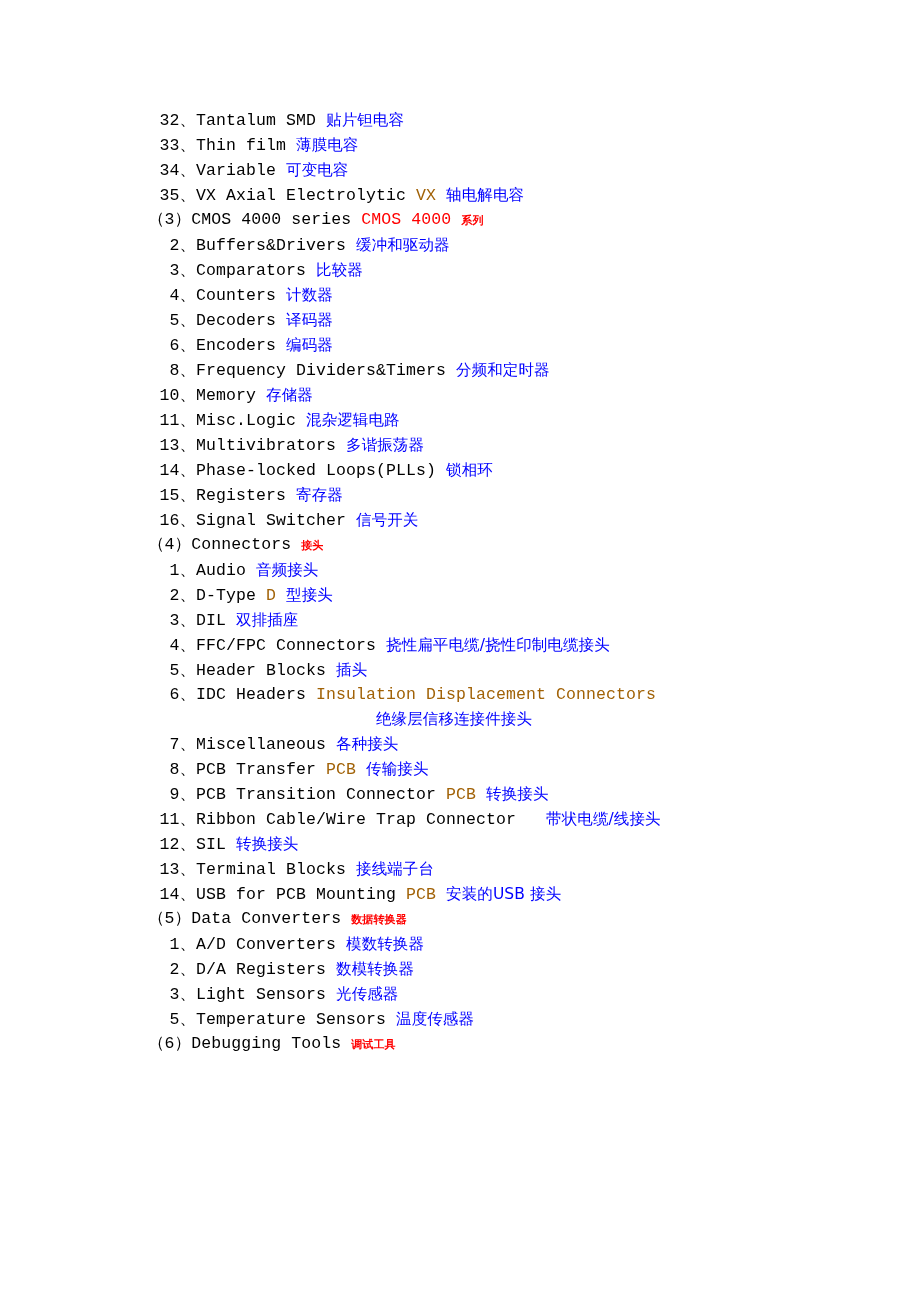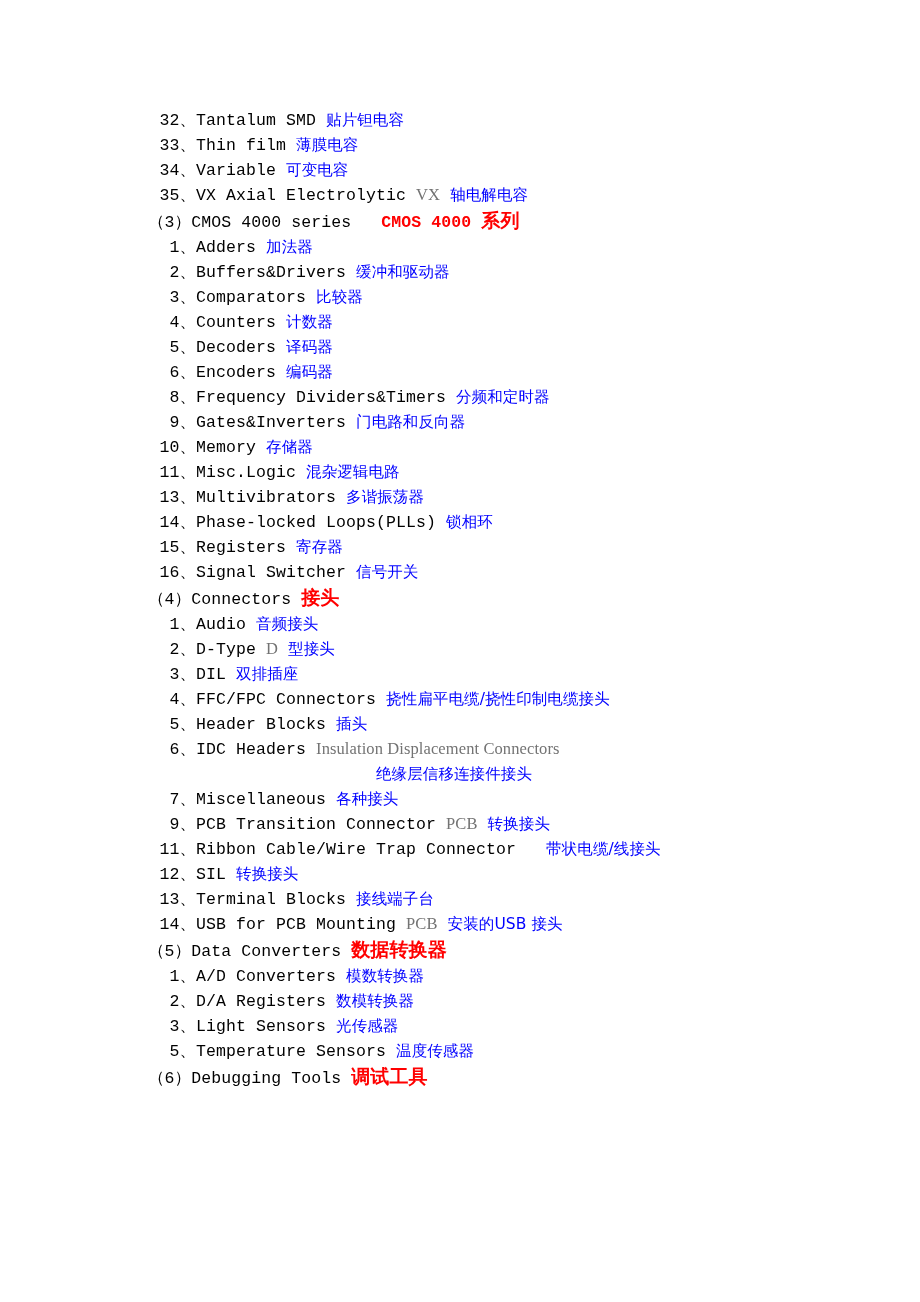--- a/index.html
+++ b/index.html
@@ -74,70 +74,68 @@
   .zh-blue {
     color: #0000ff;
     font-family: "DejaVu Sans", "Liberation Sans", sans-serif;
     font-size: 15.5px;
   }
 
   .zh-red {
     color: #ff0000;
     font-weight: bold;
     font-family: "DejaVu Sans", "Liberation Sans", sans-serif;
-    font-size: 19px;
+    font-size: 11px;
   }
 
   .en-blue {
-    color: #737373;
-    font-family: Liberation Serif, serif;
+    color: #a16207;
+    font-family: Liberation Mono, monospace;
   }
 
   .en-red {
     color: #ff0000;
-    font-weight: bold;
+    font-weight: normal;
     font-family: "Liberation Mono", "DejaVu Sans Mono", monospace;
-    margin-left: 20px;
   }
 
   .sp { white-space: pre; }
 </style>
 </head>
 <body>
 
 <div class="page">
   <div class="doc-body" id="doc-body">
       <div class="line item-line"><span class="num">32、</span><span class="en">Tantalum SMD</span><span class="sp"> </span><span class="zh-blue">贴片钽电容</span></div>
       <div class="line item-line"><span class="num">33、</span><span class="en">Thin film</span><span class="sp"> </span><span class="zh-blue">薄膜电容</span></div>
       <div class="line item-line"><span class="num">34、</span><span class="en">Variable</span><span class="sp"> </span><span class="zh-blue">可变电容</span></div>
       <div class="line item-line"><span class="num">35、</span><span class="en">VX Axial Electrolytic</span><span class="sp"> </span><span class="en-blue">VX</span><span class="sp"> </span><span class="zh-blue">轴电解电容</span></div>
       <div class="line group-line"><span class="paren">（3）</span><span class="en">CMOS 4000 series</span><span class="sp"> </span><span class="en-red">CMOS 4000</span><span class="sp"> </span><span class="zh-red">系列</span></div>
-      <div class="line item-line"><span class="num">1、</span><span class="en">Adders</span><span class="sp"> </span><span class="zh-blue">加法器</span></div>
       <div class="line item-line"><span class="num">2、</span><span class="en">Buffers&amp;Drivers</span><span class="sp"> </span><span class="zh-blue">缓冲和驱动器</span></div>
       <div class="line item-line"><span class="num">3、</span><span class="en">Comparators</span><span class="sp"> </span><span class="zh-blue">比较器</span></div>
       <div class="line item-line"><span class="num">4、</span><span class="en">Counters</span><span class="sp"> </span><span class="zh-blue">计数器</span></div>
       <div class="line item-line"><span class="num">5、</span><span class="en">Decoders</span><span class="sp"> </span><span class="zh-blue">译码器</span></div>
       <div class="line item-line"><span class="num">6、</span><span class="en">Encoders</span><span class="sp"> </span><span class="zh-blue">编码器</span></div>
       <div class="line item-line"><span class="num">8、</span><span class="en">Frequency Dividers&amp;Timers</span><span class="sp"> </span><span class="zh-blue">分频和定时器</span></div>
-      <div class="line item-line"><span class="num">9、</span><span class="en">Gates&amp;Inverters</span><span class="sp"> </span><span class="zh-blue">门电路和反向器</span></div>
       <div class="line item-line"><span class="num">10、</span><span class="en">Memory</span><span class="sp"> </span><span class="zh-blue">存储器</span></div>
       <div class="line item-line"><span class="num">11、</span><span class="en">Misc.Logic</span><span class="sp"> </span><span class="zh-blue">混杂逻辑电路</span></div>
       <div class="line item-line"><span class="num">13、</span><span class="en">Multivibrators</span><span class="sp"> </span><span class="zh-blue">多谐振荡器</span></div>
       <div class="line item-line"><span class="num">14、</span><span class="en">Phase-locked Loops(PLLs)</span><span class="sp"> </span><span class="zh-blue">锁相环</span></div>
       <div class="line item-line"><span class="num">15、</span><span class="en">Registers</span><span class="sp"> </span><span class="zh-blue">寄存器</span></div>
       <div class="line item-line"><span class="num">16、</span><span class="en">Signal Switcher</span><span class="sp"> </span><span class="zh-blue">信号开关</span></div>
       <div class="line group-line"><span class="paren">（4）</span><span class="en">Connectors</span><span class="sp"> </span><span class="zh-red">接头</span></div>
       <div class="line item-line"><span class="num">1、</span><span class="en">Audio</span><span class="sp"> </span><span class="zh-blue">音频接头</span></div>
       <div class="line item-line"><span class="num">2、</span><span class="en">D-Type</span><span class="sp"> </span><span class="en-blue">D</span><span class="sp"> </span><span class="zh-blue">型接头</span></div>
       <div class="line item-line"><span class="num">3、</span><span class="en">DIL</span><span class="sp"> </span><span class="zh-blue">双排插座</span></div>
       <div class="line item-line"><span class="num">4、</span><span class="en">FFC/FPC Connectors</span><span class="sp"> </span><span class="zh-blue">挠性扁平电缆/挠性印制电缆接头</span></div>
       <div class="line item-line"><span class="num">5、</span><span class="en">Header Blocks</span><span class="sp"> </span><span class="zh-blue">插头</span></div>
       <div class="line item-line"><span class="num">6、</span><span class="en">IDC Headers</span><span class="sp"> </span><span class="en-blue">Insulation Displacement Connectors</span></div>
       <div class="line cont-line"><span class="zh-blue">绝缘层信移连接件接头</span></div>
       <div class="line item-line"><span class="num">7、</span><span class="en">Miscellaneous</span><span class="sp"> </span><span class="zh-blue">各种接头</span></div>
+      <div class="line item-line"><span class="num">8、</span><span class="en">PCB Transfer</span><span class="sp"> </span><span class="en-blue">PCB</span><span class="sp"> </span><span class="zh-blue">传输接头</span></div>
       <div class="line item-line"><span class="num">9、</span><span class="en">PCB Transition Connector</span><span class="sp"> </span><span class="en-blue">PCB</span><span class="sp"> </span><span class="zh-blue">转换接头</span></div>
       <div class="line item-line"><span class="num">11、</span><span class="en">Ribbon Cable/Wire Trap Connector</span><span class="sp">   </span><span class="zh-blue">带状电缆/线接头</span></div>
       <div class="line item-line"><span class="num">12、</span><span class="en">SIL</span><span class="sp"> </span><span class="zh-blue">转换接头</span></div>
       <div class="line item-line"><span class="num">13、</span><span class="en">Terminal Blocks</span><span class="sp"> </span><span class="zh-blue">接线端子台</span></div>
       <div class="line item-line"><span class="num">14、</span><span class="en">USB for PCB Mounting</span><span class="sp"> </span><span class="en-blue">PCB</span><span class="sp"> </span><span class="zh-blue">安装的USB 接头</span></div>
       <div class="line group-line"><span class="paren">（5）</span><span class="en">Data Converters</span><span class="sp"> </span><span class="zh-red">数据转换器</span></div>
       <div class="line item-line"><span class="num">1、</span><span class="en">A/D Converters</span><span class="sp"> </span><span class="zh-blue">模数转换器</span></div>
       <div class="line item-line"><span class="num">2、</span><span class="en">D/A Registers</span><span class="sp"> </span><span class="zh-blue">数模转换器</span></div>
       <div class="line item-line"><span class="num">3、</span><span class="en">Light Sensors</span><span class="sp"> </span><span class="zh-blue">光传感器</span></div>
       <div class="line item-line"><span class="num">5、</span><span class="en">Temperature Sensors</span><span class="sp"> </span><span class="zh-blue">温度传感器</span></div>

